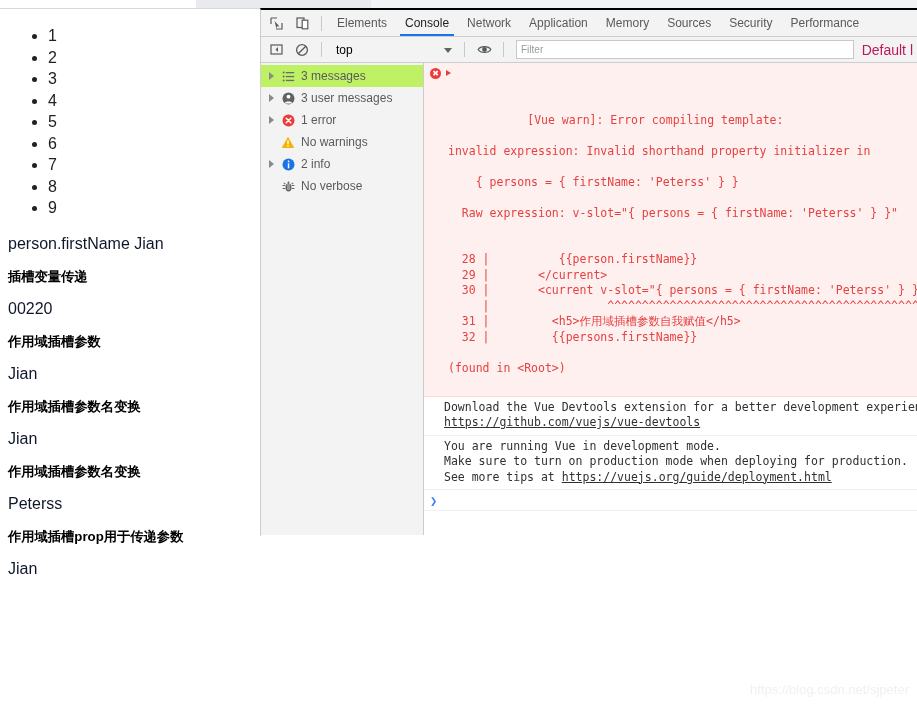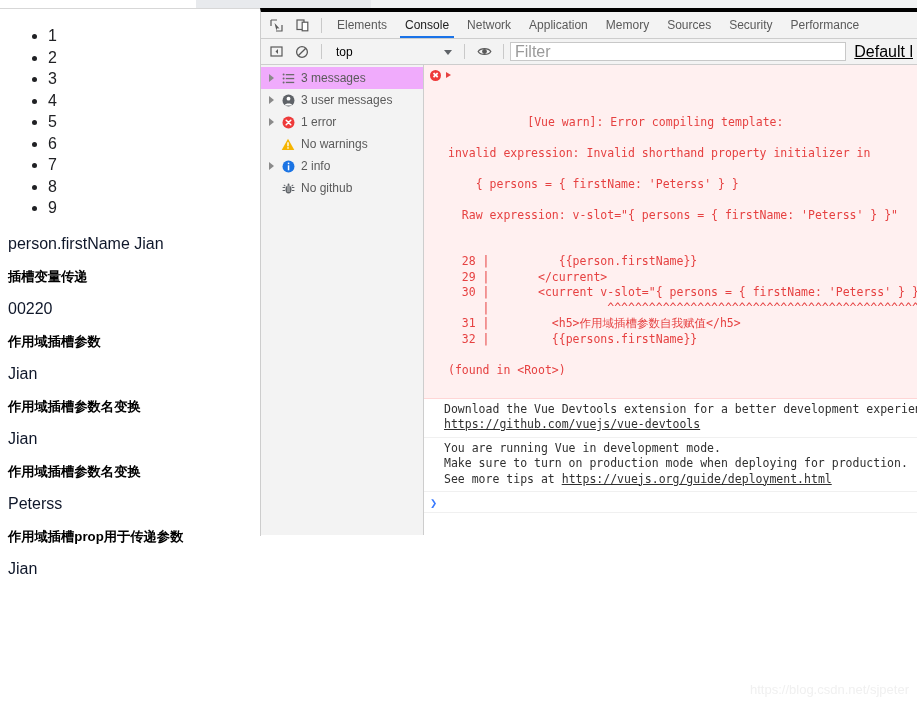--- a/index.html
+++ b/index.html
@@ -72,21 +72,21 @@
     font-weight: bold;
   }
 
   
   .devtools {
     position: absolute;
     left: 260px; top: 8px;
     width: 657px; height: 528px;
     background: #ffffff;
     border-left: 1px solid #cdcdcd;
-    border-top: 4px solid #000000;
+    border-top: 2px solid #000000;
     box-sizing: border-box;
     font-family: "Liberation Sans", sans-serif;
     overflow: hidden;
   }
 
   .dt-tabbar {
     position: relative;
     height: 27px;
     background: #f3f3f3;
     border-bottom: 1px solid #cdcdcd;
@@ -151,39 +151,38 @@
     position: absolute; right: 6px; top: 50%;
     margin-top: -2px;
     width: 0; height: 0;
     border-left: 4px solid transparent;
     border-right: 4px solid transparent;
     border-top: 5px solid #5f6368;
   }
   .filter-input {
     flex: 1;
     height: 19px;
-    margin-left: 0;
+    margin-left: 6px;
     border: 1px solid #c8c8c8;
     background: #fff;
-    font-size: 16px;
+    font-size: 10px;
     color: #333;
     padding: 0 4px;
     box-sizing: border-box;
     outline: none;
     font-family: "Liberation Sans", sans-serif;
     min-width: 0;
   }
   .filter-input::placeholder { color: #9a9a9a; }
   .levels-label {
-    font-size: 16px;
-    color: #000000;
+    font-size: 14px;
+    color: #be185d;
     padding: 0 4px 0 8px;
     white-space: nowrap;
     cursor: pointer;
-    text-decoration: underline;
   }
 
   .dt-body {
     position: relative;
     display: flex;
     height: calc(100% - 54px);
   }
 
   
   .dt-sidebar {
@@ -196,21 +195,21 @@
   }
   .sb-row {
     display: flex;
     align-items: center;
     height: 22px;
     font-size: 12px;
     color: #5a5a5a;
     cursor: pointer;
     padding-left: 4px;
   }
-  .sb-row.selected { background: #f0abfc; }
+  .sb-row.selected { background: #bef264; }
   .sb-arrow {
     width: 13px; flex: 0 0 13px;
     display: flex; align-items: center; justify-content: center;
   }
   .sb-arrow i {
     width: 0; height: 0;
     border-top: 4px solid transparent;
     border-bottom: 4px solid transparent;
     border-left: 5px solid #8a8a8a;
     display: block;
@@ -483,21 +482,21 @@
                   <rect x="0.6" y="5" width="2.6" height="1"></rect>
                   <rect x="9.8" y="5" width="2.6" height="1"></rect>
                   <rect x="0.6" y="8" width="2.6" height="1"></rect>
                   <rect x="9.8" y="8" width="2.6" height="1"></rect>
                   <rect x="1.6" y="3" width="2" height="1" transform="rotate(35 2.6 3.5)"></rect>
                   <rect x="9.4" y="3" width="2" height="1" transform="rotate(-35 10.4 3.5)"></rect>
                 </g>
                 <path d="M5 5 H8 M5 7 H8 M5 9 H8" stroke="#fff" stroke-width="0.7"></path>
               </svg>
             </span>
-            <span class="sb-text">No github</span>
+            <span class="sb-text">No verbose</span>
           </div>
         </div>
 
       <div class="dt-console">
 
         <div class="msg error">
           <span class="err-badge">✖</span>
           <span class="err-arrow"></span>
           <span class="body" id="error-body">[Vue warn]: Error compiling template:
 

